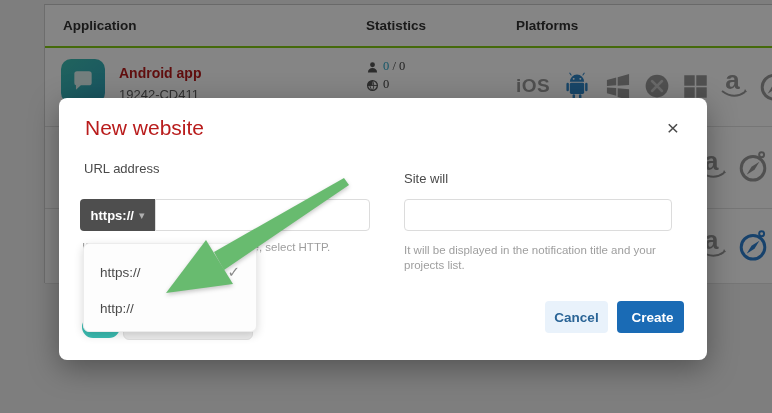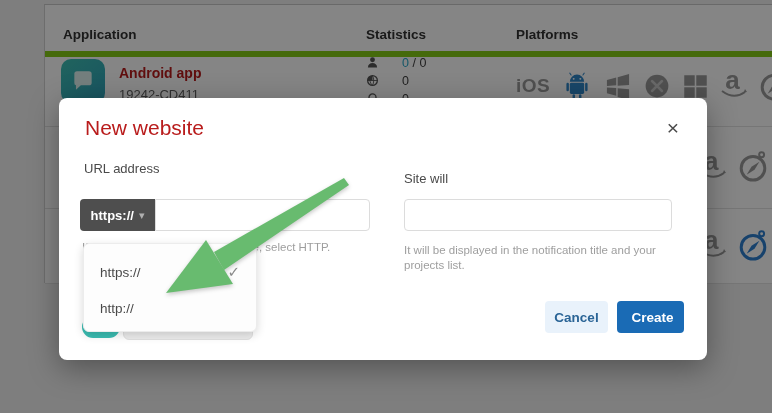--- a/index.html
+++ b/index.html
@@ -1,28 +1,28 @@
 <!DOCTYPE html>
 <html><head>
 <meta charset="utf-8">
 <style>
   html,body{margin:0;padding:0;background:#e9e9e9;font-family:"Liberation Sans","DejaVu Sans",sans-serif;}
   .stage{position:relative;width:772px;height:413px;overflow:hidden;background:#f2f2f2;}
   
   .table{position:absolute;left:44px;top:4px;width:728px;height:279px;background:#ffffff;
          border-top:1px solid #c9c9c9;border-left:1px solid #d2d2d2;box-sizing:border-box;}
-  .thead{position:absolute;left:0;top:9px;width:100%;height:43px;border-bottom:6px solid #84cc16;box-sizing:border-box;}
+  .thead{position:absolute;left:0;top:0;width:100%;height:43px;border-bottom:2px solid #84cc16;box-sizing:border-box;}
   .th{position:absolute;top:13px;font-size:13.5px;font-weight:700;color:#333;}
   .rowline{position:absolute;left:0;width:100%;height:0;border-bottom:1px solid #e3e3e3;}
   .appicon{position:absolute;left:16px;top:11px;width:44px;height:44px;border-radius:10px;
            background:linear-gradient(140deg,#3fc0b4,#2fa0ba);display:flex;align-items:center;justify-content:center;}
   .appname{position:absolute;left:74px;top:17px;font-size:14px;font-weight:700;color:#b91c1c;}
   .appid{position:absolute;left:74px;top:39px;font-size:13px;color:#5d5d5d;}
   .stats{position:absolute;left:321px;top:8px;font-size:12.5px;color:#3f3f3f;}
-  .statline{display:flex;align-items:flex-start;gap:23px;height:18px;}
+  .statline{display:flex;align-items:flex-end;gap:4px;height:18px;font-family:Liberation Serif, serif;}
   .statline svg{flex:0 0 auto;}
   .teal0{color:#2aa7c9;}
   .plat{position:absolute;top:22px;display:flex;align-items:center;gap:12px;color:#9a9a9a;}
   .plat .ios{font-size:19px;font-weight:700;letter-spacing:0.5px;}
   .aico{display:flex;align-items:center;justify-content:center;}
   .amz{position:relative;width:26px;height:30px;color:#9a9a9a;}
   .amz .aletter{position:absolute;left:4px;top:-6px;font-size:26px;font-weight:700;}
   .amz svg{position:absolute;left:0;bottom:2px;}
   .android{color:#2f86c8;}
   .safari-blue{color:#2d7fd0 !important;}

